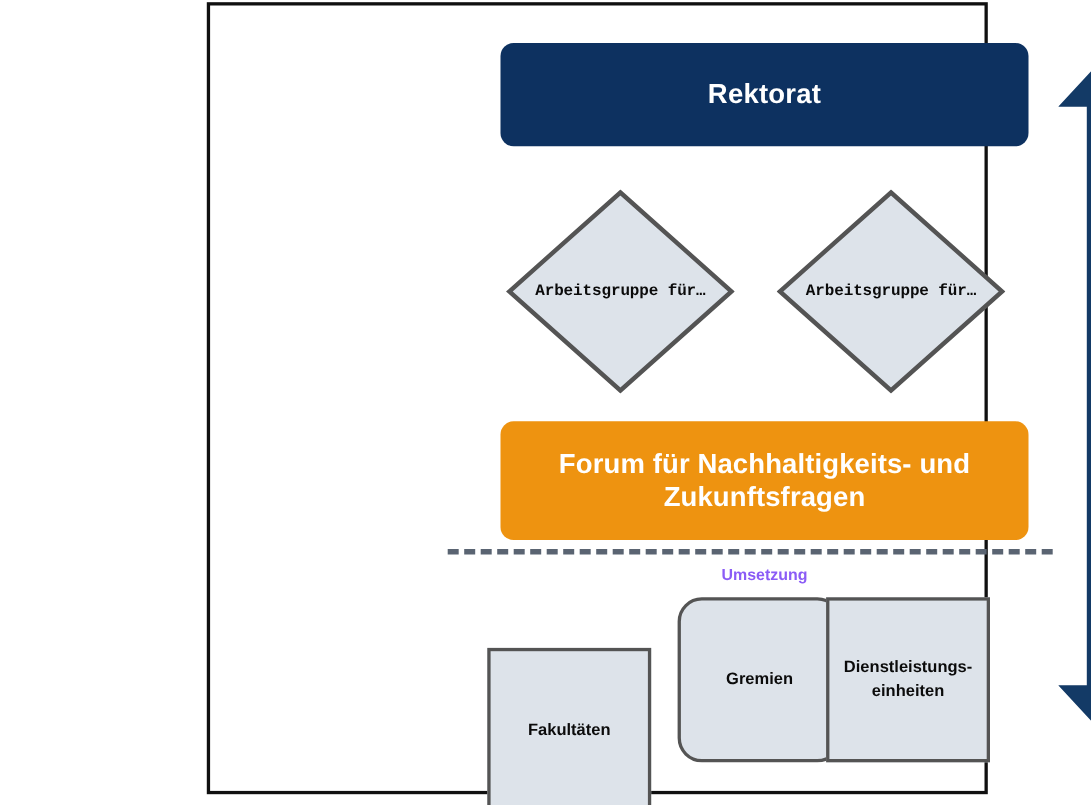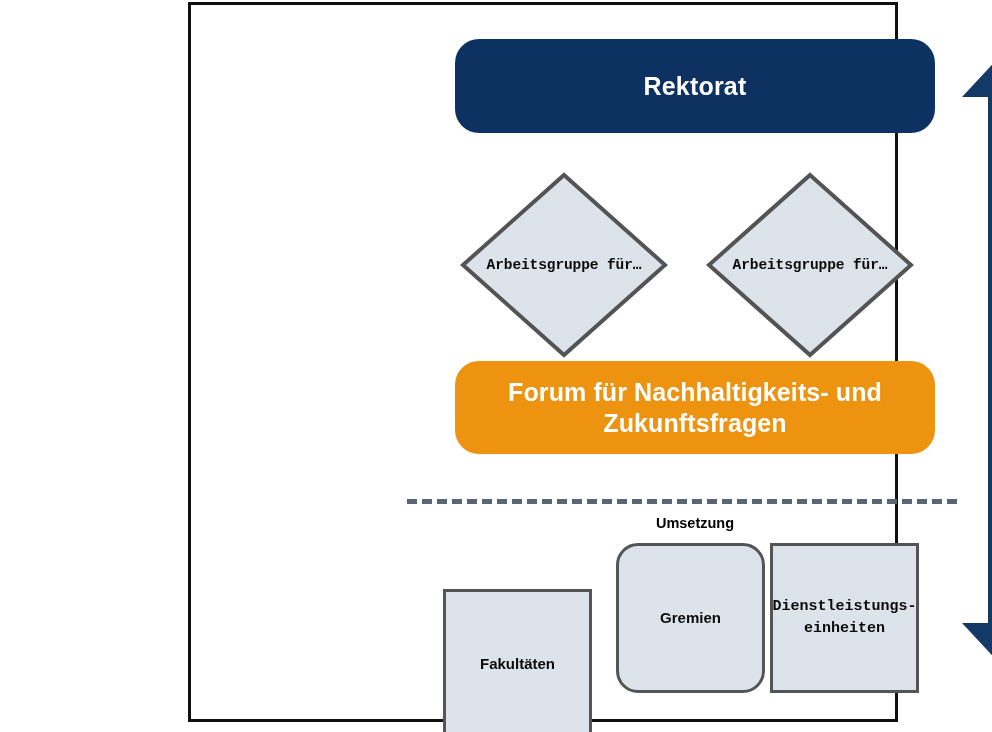--- a/index.html
+++ b/index.html
@@ -29,44 +29,44 @@
     width: 710px;
     height: 720px;
     border: 3px solid #101010;
     background: #ffffff;
     box-sizing: border-box;
   }
 
   
   .pill {
     position: absolute;
-    border-radius: 24px;
+    border-radius: 12px;
     display: flex;
     align-items: center;
     justify-content: center;
     text-align: center;
     color: #ffffff;
     font-weight: bold;
     box-sizing: border-box;
     line-height: 1.22;
   }
   #rektorat-box {
     left: 264px;
     top: 34px;
     width: 480px;
     height: 94px;
     background: #0d3160;
     font-size: 25px;
     letter-spacing: 0.2px;
   }
   #forum-box {
     left: 264px;
-    top: 356px;
+    top: 378px;
     width: 480px;
-    height: 93px;
+    height: 108px;
     background: #ee9310;
     font-size: 25px;
     padding: 0 34px;
     letter-spacing: 0.1px;
   }
 
   
   .diamond-wrap {
     position: absolute;
     width: 208px;
@@ -106,21 +106,21 @@
 
   
   #umsetzung-label {
     position: absolute;
     left: 264px;
     top: 510px;
     width: 480px;
     text-align: center;
     font-size: 14.5px;
     font-weight: bold;
-    color: #000000;
+    color: #8b5cf6;
   }
 
   
   .unit-box {
     position: absolute;
     top: 538px;
     width: 149px;
     height: 150px;
     background: #dde3ea;
     border: 3px solid #545454;
@@ -130,21 +130,21 @@
     justify-content: center;
     text-align: center;
     font-size: 15px;
     font-weight: bold;
     color: #0b0b0b;
     line-height: 1.45;
     padding: 0 6px;
   }
   #unit-box-0 { left: 252px; margin-top: 46px; }
   #unit-box-1 { left: 425px; border-radius: 22px; }
-  #unit-box-2 { left: 579px; font-family: Liberation Mono, monospace; }
+  #unit-box-2 { left: 560px; }
 
   
   #arrow {
     position: absolute;
     left: 771px;
     top: 36px;
     width: 104px;
     height: 638px;
   }
   #arrow-label {

